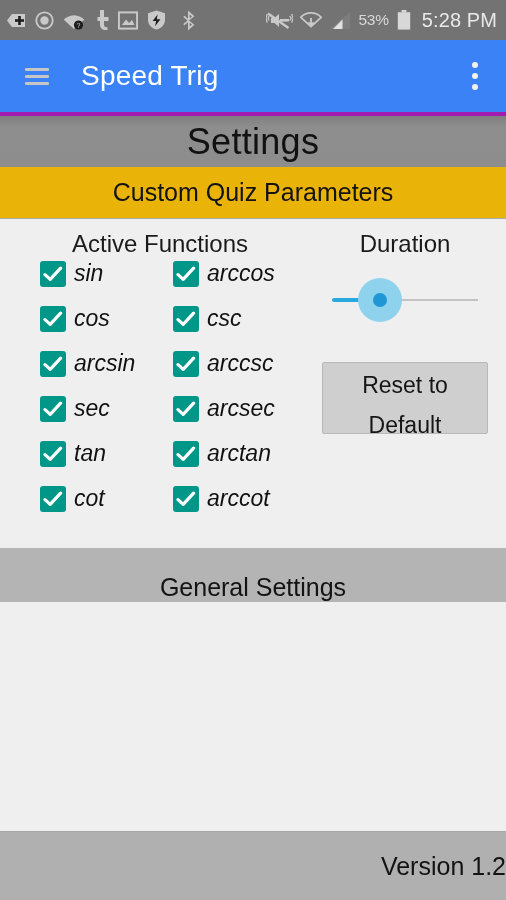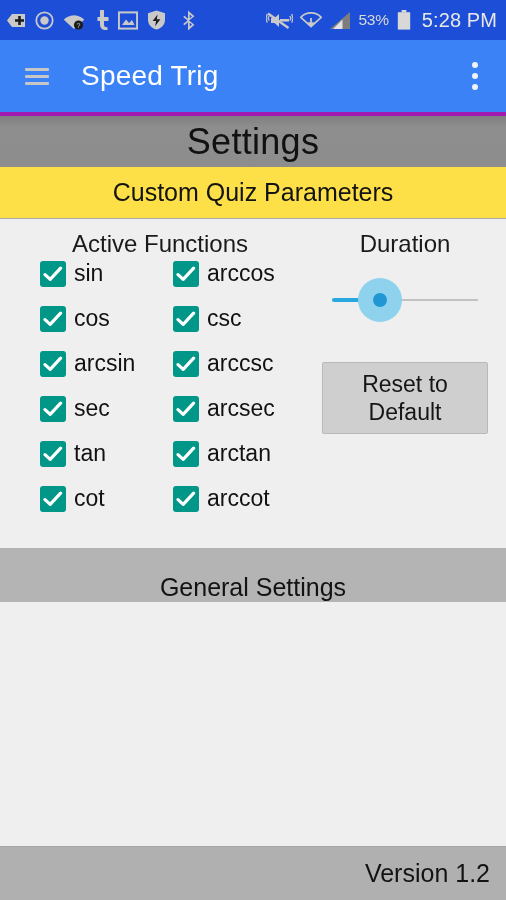--- a/index.html
+++ b/index.html
@@ -17,21 +17,21 @@
     width: 506px;
     height: 900px;
     display: flex;
     flex-direction: column;
     background: #efefef;
   }
 
   
   .statusbar {
     height: 40px;
-    background: #1d4ed8;
+    background: #737373;
     display: flex;
     align-items: center;
     padding: 0 9px 0 6px;
     flex: 0 0 auto;
   }
   .status-left {
     display: flex;
     align-items: center;
     gap: 9px;
     flex: 1 1 auto;
@@ -112,21 +112,21 @@
     flex: 0 0 auto;
   }
   .band-settings .txt {
     font-size: 36px;
     color: #111111;
     letter-spacing: 0.3px;
   }
 
   .band-sub {
     height: 52px;
-    background: #fde047;
+    background: #eab308;
     display: flex;
     align-items: center;
     justify-content: center;
     flex: 0 0 auto;
     border-bottom: 1px solid #ababab;
   }
   .band-sub .txt {
     font-size: 25px;
     color: #131313;
   }
@@ -155,20 +155,21 @@
     display: grid;
     grid-template-columns: 133px auto;
     row-gap: 18px;
     padding-left: 40px;
   }
   .fn-item {
     display: flex;
     align-items: flex-end;
     cursor: pointer;
     height: 27px;
+    font-style: italic;
   }
   .cbox {
     width: 26px;
     height: 26px;
     border-radius: 3px;
     background: #009688;
     flex: 0 0 auto;
     position: relative;
   }
   .cbox svg { position: absolute; left: 3px; top: 4px; }
@@ -238,21 +239,21 @@
   .reset-btn {
     margin-top: 34px;
     width: 166px;
     height: 72px;
     background: #cfcfcf;
     border: 1px solid #b9b9b9;
     border-radius: 2px;
     font-family: "Liberation Sans", sans-serif;
     font-size: 23px;
     color: #151515;
-    line-height: 28px;
+    line-height: 40px;
     cursor: pointer;
     text-align: center;
     padding: 2px;
   }
 
   
   .band-general {
     height: 54px;
     background: #b4b4b4;
     display: flex;
@@ -265,26 +266,25 @@
     color: #131313;
   }
 
   .general-body {
     flex: 1 1 auto;
     background: #efefef;
   }
 
   
   .version-bar {
-    height: 54px;
+    height: 69px;
     background: #b0b0b0;
     display: flex;
     align-items: center;
     justify-content: flex-end;
-    padding-right: 16px;
     flex: 0 0 auto;
     border-top: 1px solid #a6a6a6;
   }
   .version-bar .txt {
     font-size: 25px;
     color: #131313;
   }
 </style>
 </head>
 <body>

